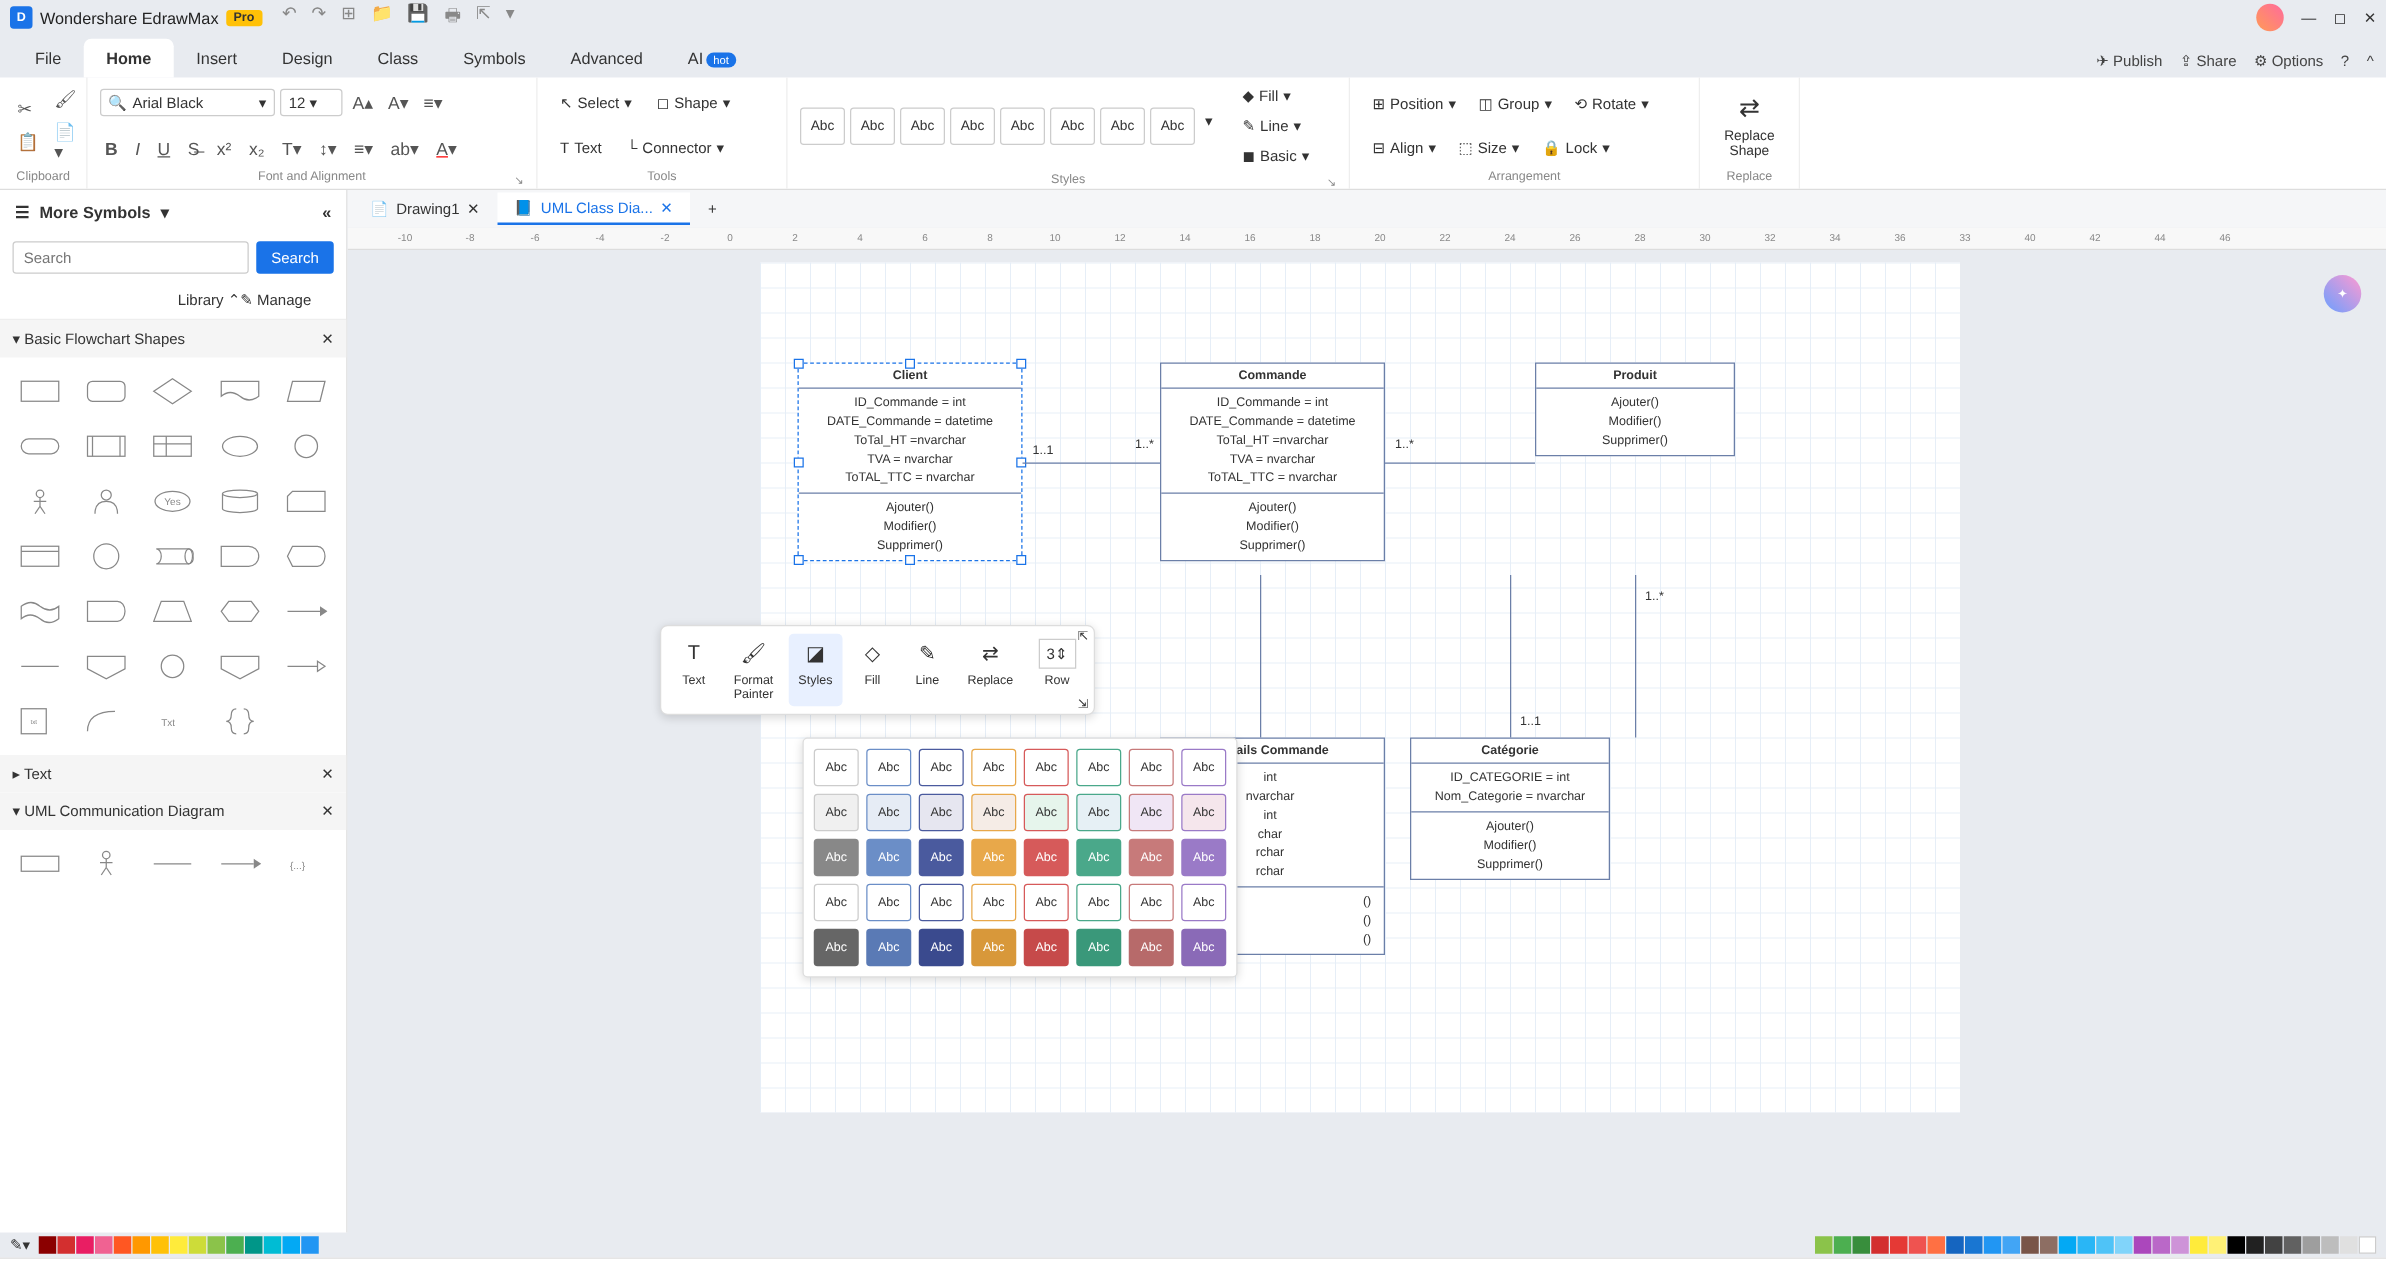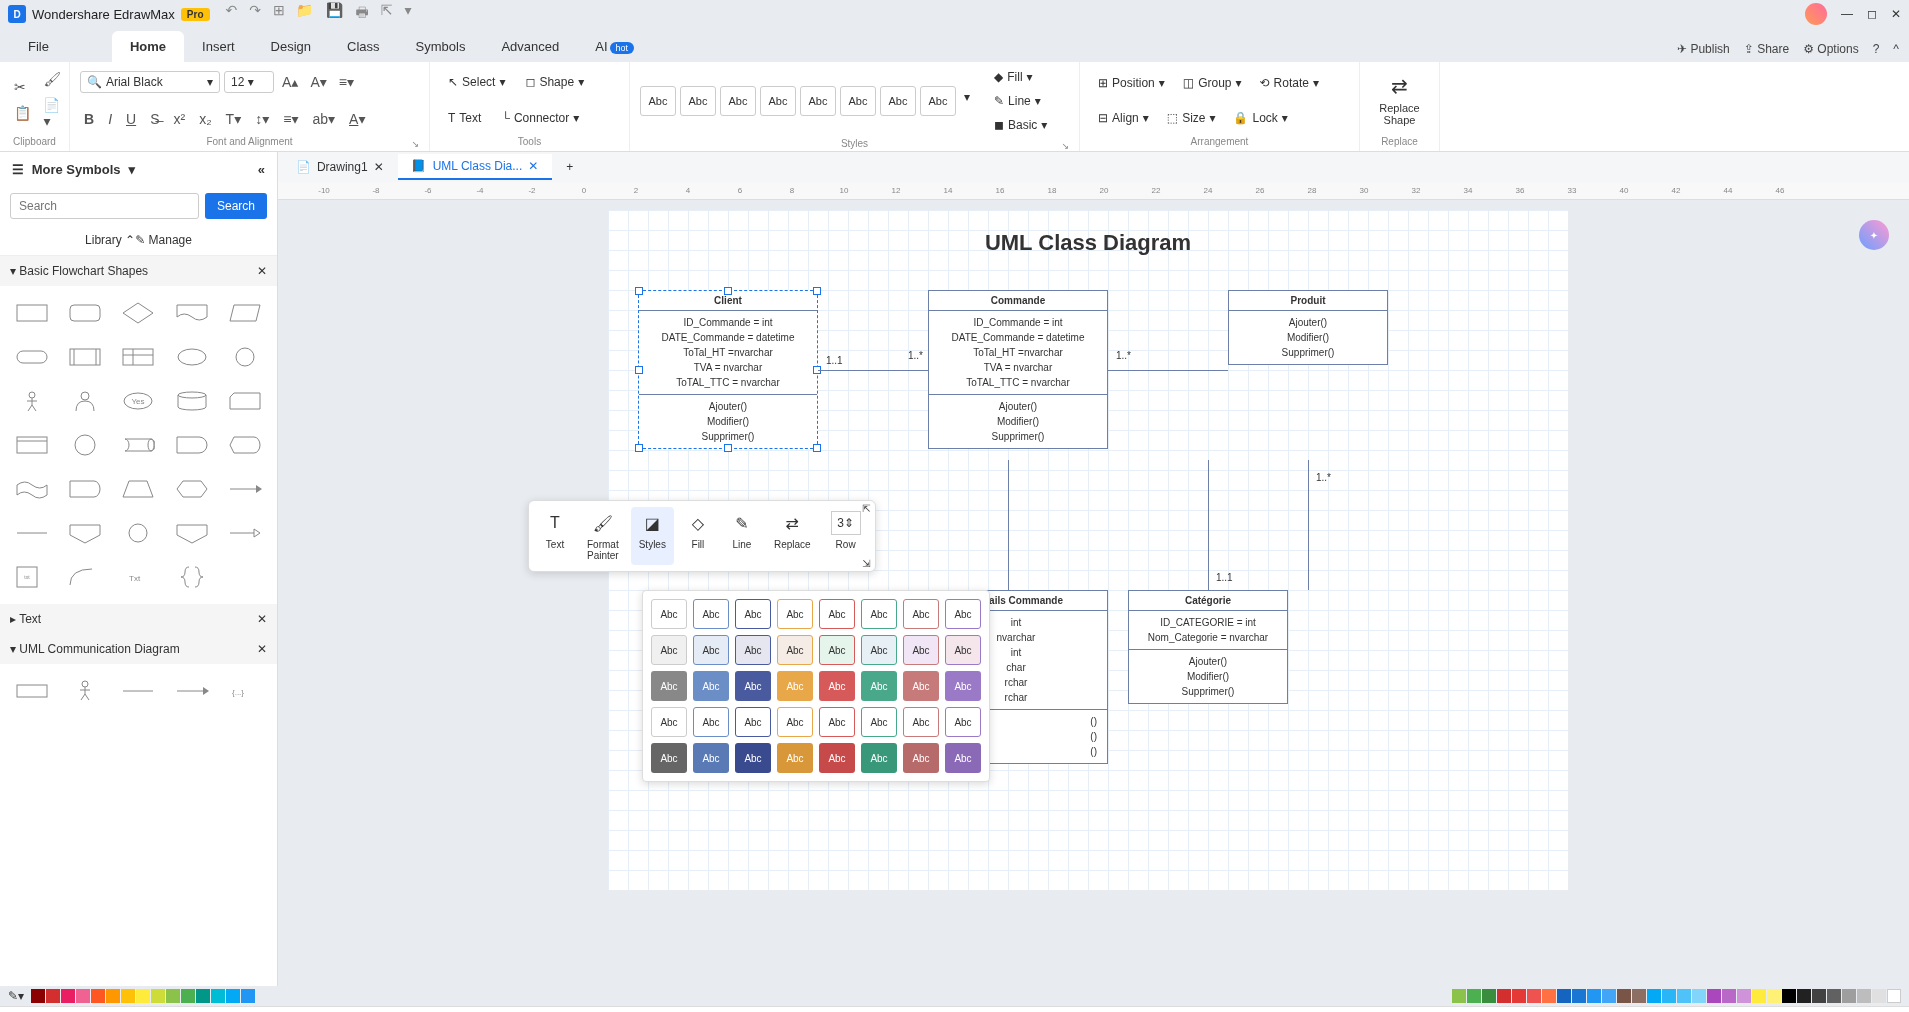--- a/index.html
+++ b/index.html
@@ -11,21 +11,21 @@
 .app-title { font-size: 13px; color: #222; }
 .pro-badge { background: #ffc107; color: #333; font-size: 10px; padding: 1px 6px; border-radius: 3px; font-weight: bold; }
 .titlebar-tools { display: flex; gap: 12px; margin-left: 10px; }
 .titlebar-tools span { color: #888; cursor: pointer; font-size: 14px; }
 .titlebar-right { margin-left: auto; display: flex; gap: 14px; align-items: center; }
 .avatar { width: 22px; height: 22px; border-radius: 50%; background: linear-gradient(45deg,#ff9a56,#ff6b9d); }
 
 
 .menubar { height: 34px; background: #e8ebf0; display: flex; align-items: flex-end; padding: 0 10px; gap: 0; }
 .menu-item { padding: 8px 18px; font-size: 13px; color: #333; cursor: pointer; }
-.menu-item.active { background: #fff; border-radius: 6px 6px 0 0; font-weight: bold; margin-left: 45px; }
+.menu-item.active { background: #fff; border-radius: 6px 6px 0 0; font-weight: bold; }
 .ai-badge { background: #1a73e8; color: #fff; font-size: 9px; padding: 1px 6px; border-radius: 8px; margin-left: 2px; }
 .menubar-right { margin-left: auto; display: flex; gap: 14px; align-items: center; padding-bottom: 6px; }
 .menubar-right span { font-size: 12px; color: #444; cursor: pointer; }
 
 
 .ribbon { background: #fff; height: 90px; display: flex; border-bottom: 1px solid #ddd; }
 .ribbon-group { border-right: 1px solid #eee; padding: 4px 10px 2px; display: flex; flex-direction: column; }
 .ribbon-group-content { flex: 1; display: flex; align-items: center; gap: 4px; }
 .ribbon-group-label { text-align: center; font-size: 10px; color: #888; padding: 2px 0; position: relative; }
 .ribbon-btn { padding: 4px; cursor: pointer; color: #555; font-size: 14px; }
@@ -38,21 +38,21 @@
 
 
 .main { display: flex; height: calc(100% - 28px - 34px - 90px - 26px); }
 
 
 .left-panel { width: 278px; background: #fff; border-right: 1px solid #ddd; display: flex; flex-direction: column; }
 .panel-header { padding: 10px 12px; display: flex; align-items: center; gap: 8px; font-size: 13px; font-weight: bold; }
 .search-row { padding: 6px 10px; display: flex; gap: 6px; }
 .search-input { flex: 1; border: 1px solid #ccc; border-radius: 3px; padding: 5px 8px; font-size: 12px; }
 .search-btn { background: #1a73e8; color: #fff; border: none; border-radius: 3px; padding: 5px 12px; font-size: 12px; cursor: pointer; }
-.lib-row { padding: 8px 28px; display: flex; justify-content: center; font-size: 12px; border-bottom: 1px solid #eee; }
+.lib-row { padding: 8px 28px; display: flex; justify-content: flex-end; font-size: 12px; border-bottom: 1px solid #eee; }
 .cat-header { padding: 8px 10px; font-size: 12px; background: #f5f5f5; display: flex; justify-content: space-between; align-items: center; cursor: pointer; }
 .shapes-grid { display: grid; grid-template-columns: repeat(5, 1fr); gap: 10px; padding: 10px; }
 .shape-cell { height: 34px; display: flex; align-items: center; justify-content: center; cursor: pointer; }
 .shape-cell svg { width: 34px; height: 24px; }
 
 
 .canvas-area { flex: 1; background: #e8ebf0; position: relative; overflow: hidden; }
 .tabs { height: 30px; background: #f5f6f8; display: flex; align-items: center; padding: 0 4px; }
 .doc-tab { padding: 5px 14px; font-size: 12px; display: flex; align-items: center; gap: 6px; cursor: pointer; }
 .doc-tab.active { background: #fff; color: #1a73e8; border-bottom: 2px solid #1a73e8; }
@@ -505,21 +505,20 @@
         <span>34</span>
         <span>36</span>
         <span>33</span>
         <span>40</span>
         <span>42</span>
         <span>44</span>
         <span>46</span>
       </div>
     <div class="canvas">
       <div class="page">
-        <div class="diagram-title">UML Class Diagram</div>
 
         <div class="uml-box selected-box" style="left:30px;top:80px;width:180px">
           <div class="uml-box-title">Client</div>
           <div class="uml-box-attrs" id="client-attrs">ID_Commande = int<br>DATE_Commande = datetime<br>ToTal_HT =nvarchar<br>TVA = nvarchar<br>ToTAL_TTC = nvarchar</div>
           <div class="uml-box-ops" id="client-ops">Ajouter()<br>Modifier()<br>Supprimer()</div>
           <div class="sel-handle" style="top:-4px;left:-4px"></div>
           <div class="sel-handle" style="top:-4px;right:-4px"></div>
           <div class="sel-handle" style="bottom:-4px;left:-4px"></div>
           <div class="sel-handle" style="bottom:-4px;right:-4px"></div>
           <div class="sel-handle" style="top:-4px;left:calc(50% - 4px)"></div>

